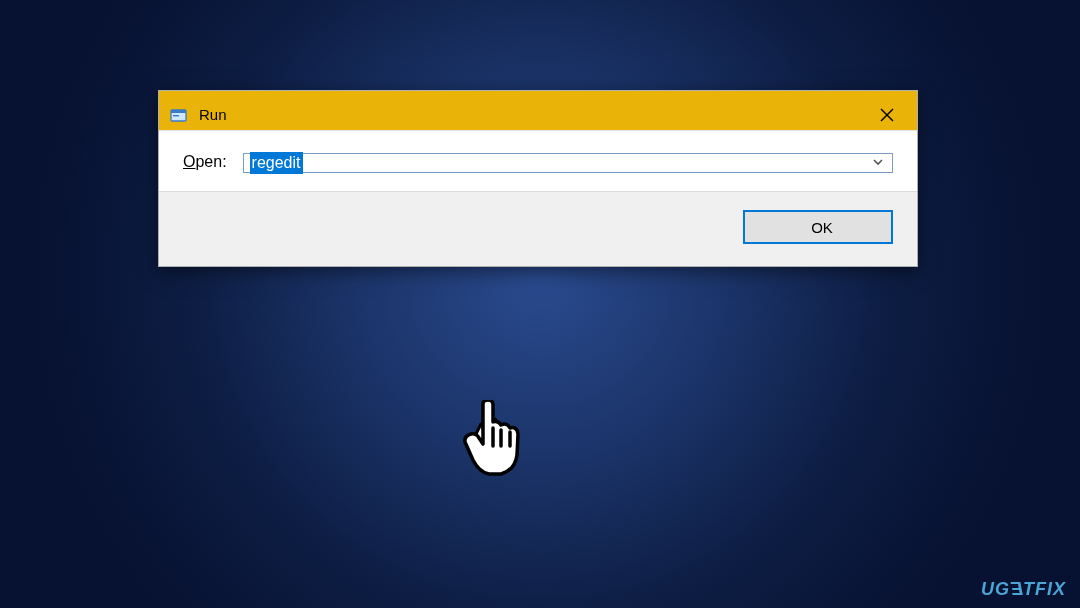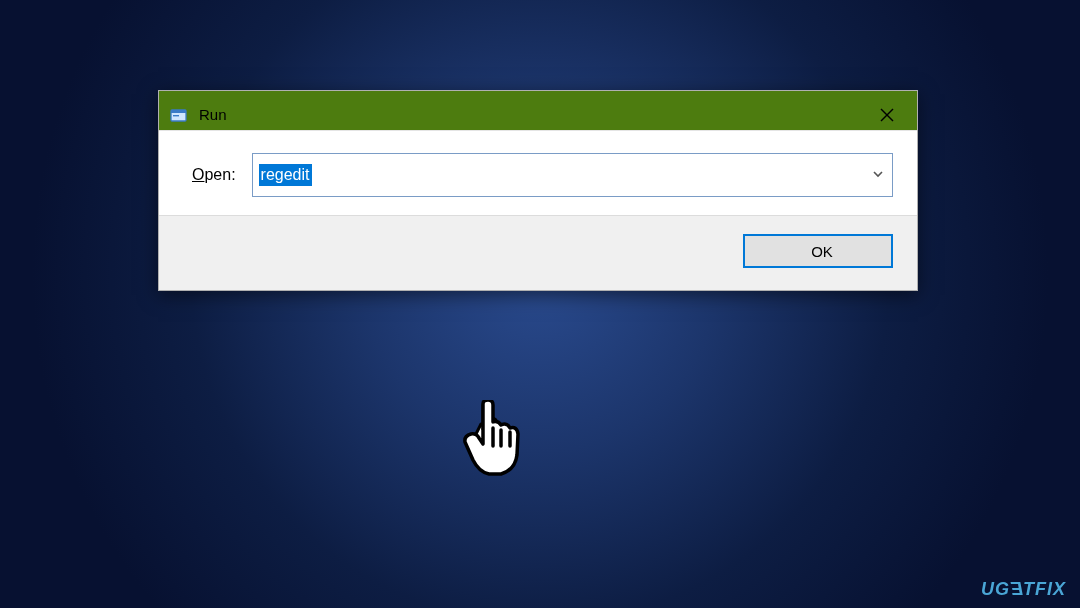--- a/index.html
+++ b/index.html
@@ -19,21 +19,21 @@
       background: #ffffff;
       border: 1px solid #b0b0b0;
       box-shadow: 0 4px 18px rgba(0,0,0,0.5);
     }
     .titlebar {
       height: 40px;
       display: flex;
       align-items: center;
       padding: 8px 8px 0 10px;
       border-bottom: 1px solid #e5e5e5;
-      background: #4d7c0f;
+      background: #eab308;
     }
     .titlebar .icon {
       width: 20px; height: 20px;
       margin-right: 10px;
       display: flex; align-items: center; justify-content: center;
     }
     .titlebar .title {
       font-size: 15px;
       color: #000;
       flex: 1;
@@ -59,32 +59,30 @@
       flex-shrink: 0;
       margin-top: 4px;
     }
     .desc {
       font-size: 16px;
       color: #000;
       line-height: 1.35;
     }
     .open-row {
       display: flex;
-      align-items: center;
       gap: 16px;
-      margin-left: 9px;
     }
     .open-label {
       font-size: 16px;
       color: #000;
     }
     .open-label .u { text-decoration: underline; }
     .combo {
       flex: 1;
-      height: 44px;
+      height: 20px;
       border: 1px solid #7a9cc6;
       display: flex;
       align-items: center;
       padding: 0 6px 0 6px;
       background: #fff;
       position: relative;
     }
     .combo .sel {
       background: #0078d7;
       color: #fff;

